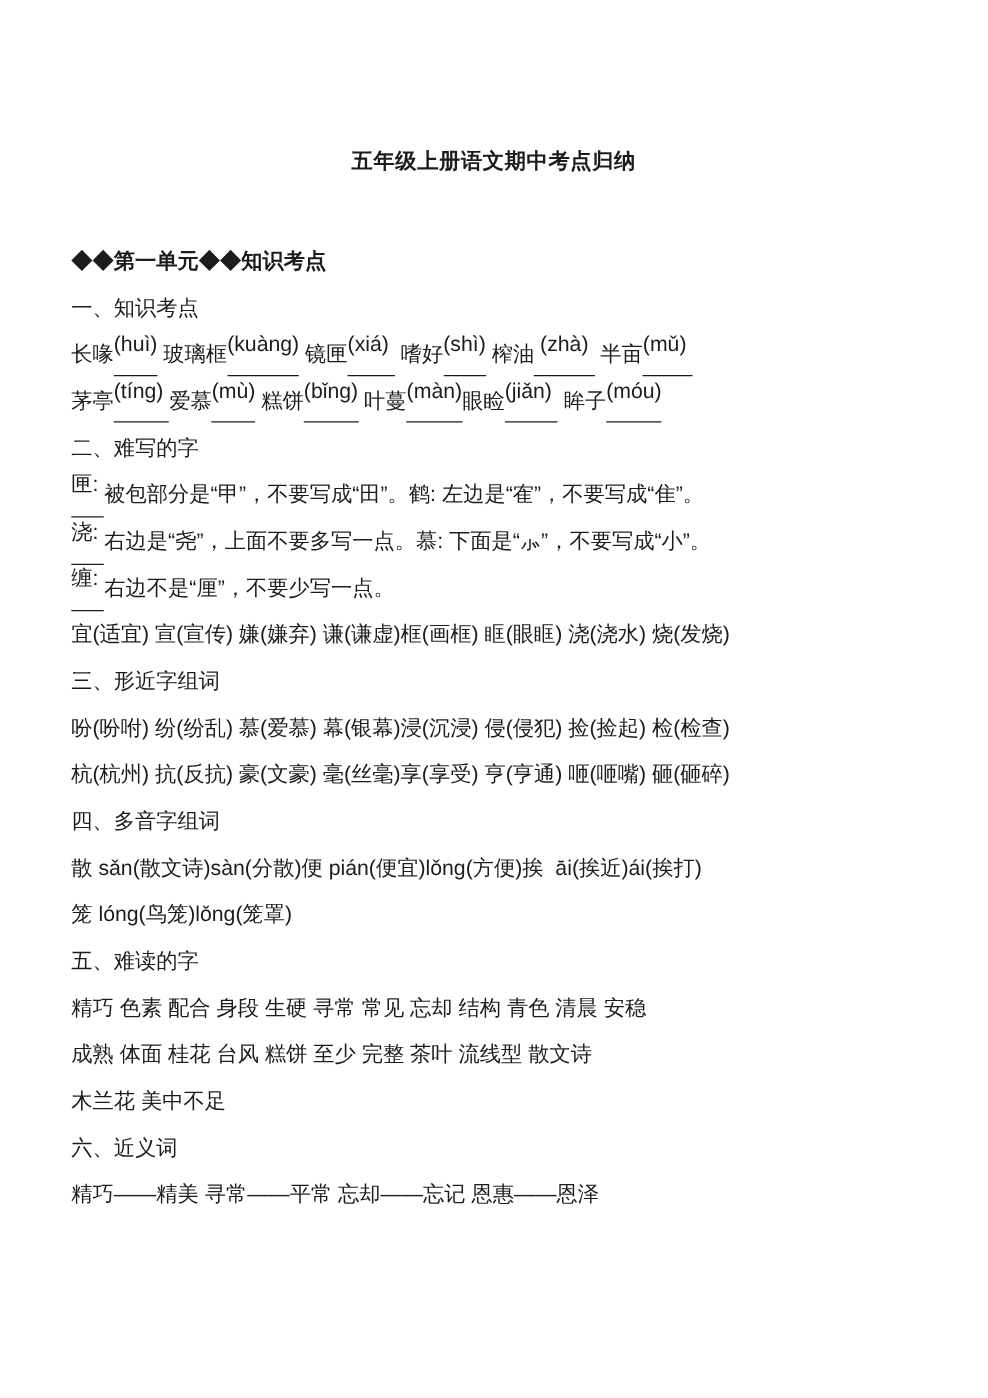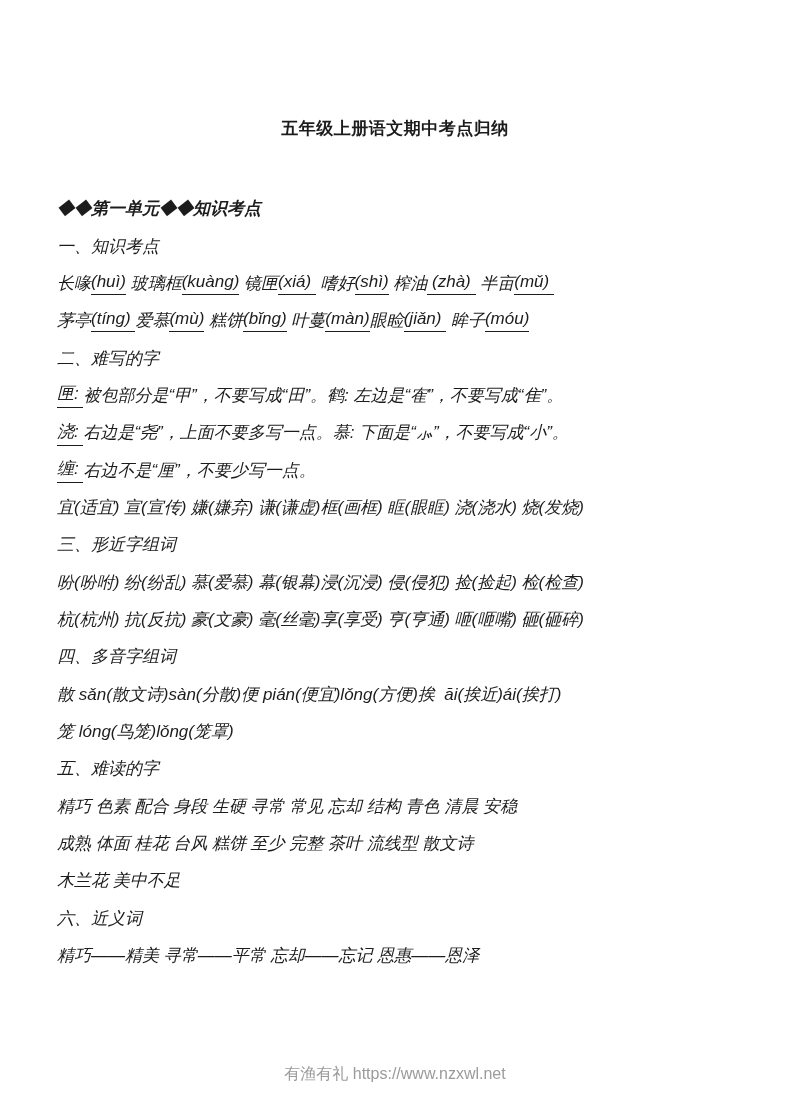--- a/index.html
+++ b/index.html
@@ -37,27 +37,26 @@
     left: 57px;
     right: 28px;
   }
   .line {
     height: 37.35px;
     display: flex;
     align-items: center;
     font-size: 17px;
     white-space: pre;
     overflow: visible;
-    font-style: italic;
   }
   .line.bold { font-weight: bold; }
   .seg { white-space: pre; }
   .seg.underlined {
     border-bottom: 1px solid var(--text-color);
-    padding-bottom: 2px;
+    padding-bottom: 14px;
   }
   .footer {
     position: absolute;
     top: 1062px;
     left: 0;
     width: 100%;
     text-align: center;
     font-size: 16px;
     line-height: 24px;
     color: var(--footer-color);
@@ -84,14 +83,13 @@
       <div class="line"><span class="seg">四、多音字组词</span></div>
       <div class="line"><span class="seg">散 sǎn(散文诗)sàn(分散)便 pián(便宜)lǒng(方便)挨  āi(挨近)ái(挨打)</span></div>
       <div class="line"><span class="seg">笼 lóng(鸟笼)lǒng(笼罩)</span></div>
       <div class="line"><span class="seg">五、难读的字</span></div>
       <div class="line"><span class="seg">精巧 色素 配合 身段 生硬 寻常 常见 忘却 结构 青色 清晨 安稳</span></div>
       <div class="line"><span class="seg">成熟 体面 桂花 台风 糕饼 至少 完整 茶叶 流线型 散文诗</span></div>
       <div class="line"><span class="seg">木兰花 美中不足</span></div>
       <div class="line"><span class="seg">六、近义词</span></div>
       <div class="line"><span class="seg">精巧——精美 寻常——平常 忘却——忘记 恩惠——恩泽</span></div>
     </div>
-  <div class="footer">有渔有礼 https://www.nzxwl.net</div>
 </div>
 
 </body></html>

